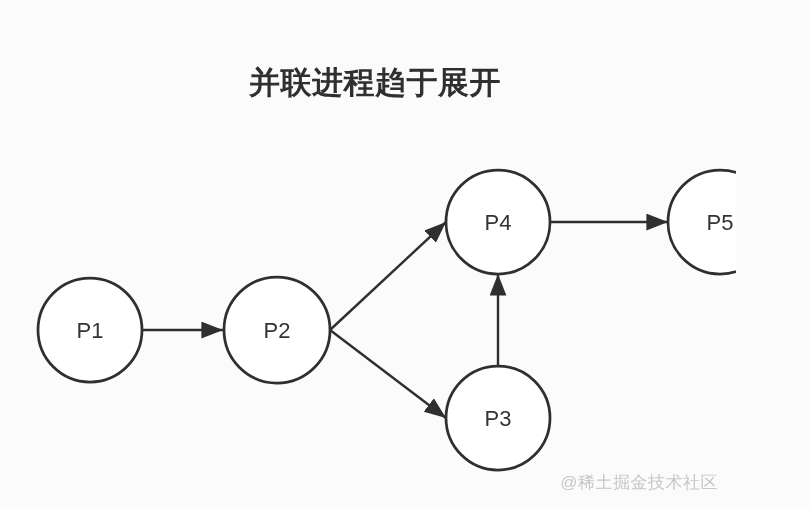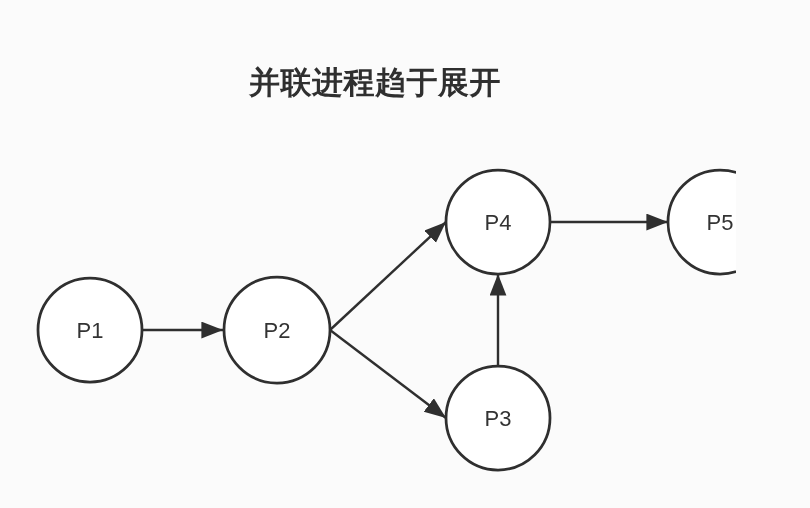--- a/index.html
+++ b/index.html
@@ -82,13 +82,14 @@
           <circle cx="498" cy="222" r="52" fill="#ffffff" stroke="#2f2f2f" stroke-width="2.75"></circle>
           <text x="498" y="222" text-anchor="middle" dominant-baseline="central" fill="#333333" class="node-label">P4</text>
         </g>
         <g>
           <circle cx="720" cy="222" r="52" fill="#ffffff" stroke="#2f2f2f" stroke-width="2.75"></circle>
           <text x="720" y="222" text-anchor="middle" dominant-baseline="central" fill="#333333" class="node-label">P5</text>
         </g>
       </g>
   </svg>
 
+  <div class="watermark" style="color: rgb(198, 198, 198);">@稀土掘金技术社区</div>
 </div>
 
 </body></html>

